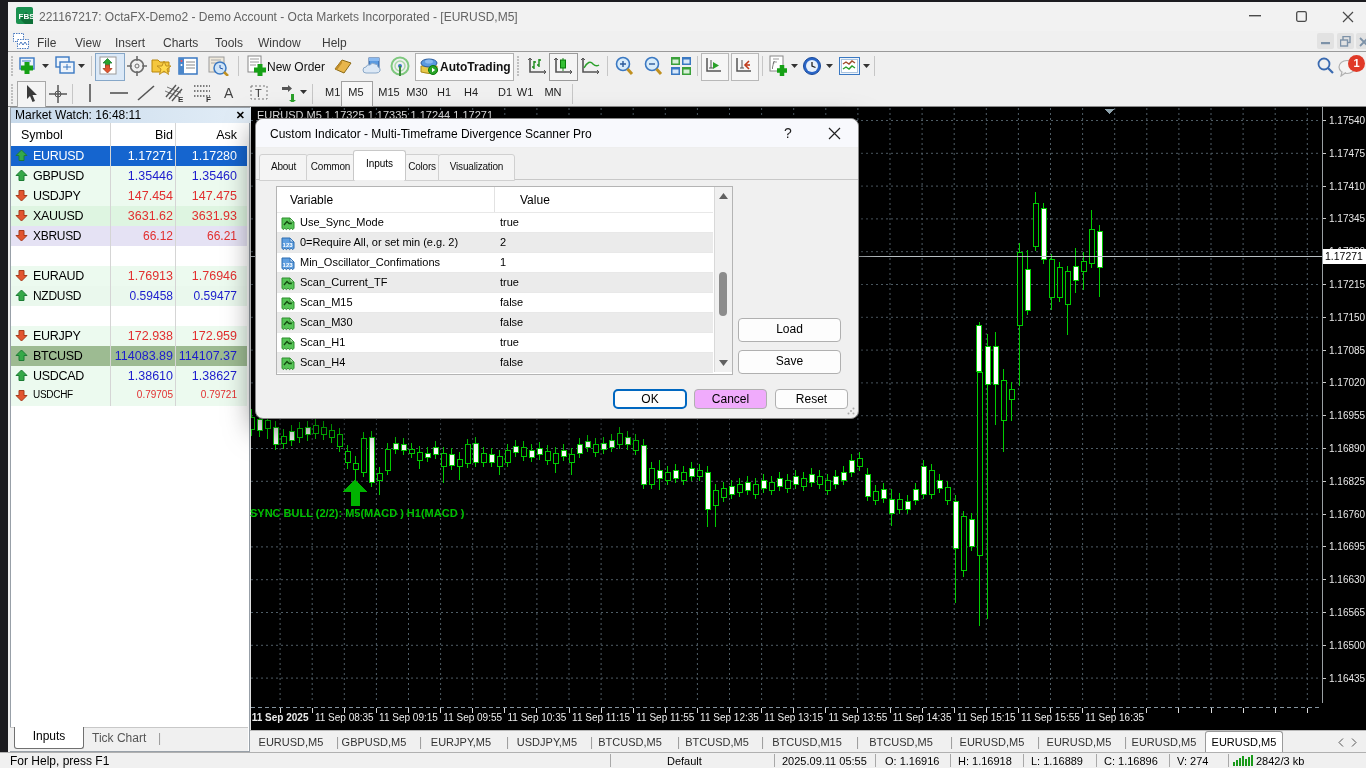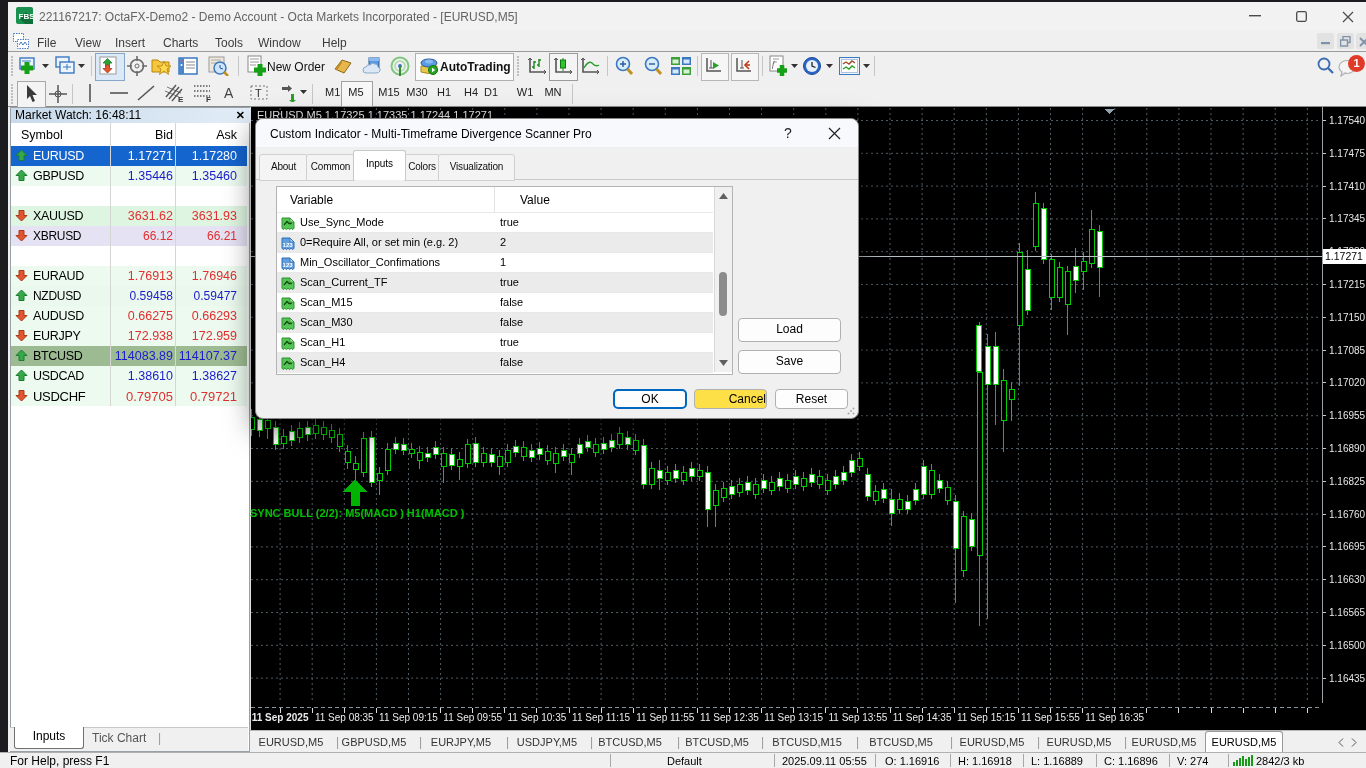--- a/index.html
+++ b/index.html
@@ -288,21 +288,21 @@
     <path d="M0 0 L7 0 L3.5 4 Z" fill="#333"></path>
   </svg>
 <div style="position:absolute;left:312px;top:84px;width:1px;height:20px;background:#c6c6c6"></div>
 <div style="position:absolute;left:341px;top:81px;width:30px;height:24px;background:#f7f7f7;border:1px solid #a0a0a0"></div>
 <div style="position:absolute;left:325px;top:86px;width:28px;font-size:11px;color:#222">M1</div>
 <div style="position:absolute;left:342px;top:86px;width:28px;text-align:center;font-size:11px;color:#222">M5</div>
 <div style="position:absolute;left:375px;top:86px;width:28px;text-align:center;font-size:11px;color:#222">M15</div>
 <div style="position:absolute;left:403px;top:86px;width:28px;text-align:center;font-size:11px;color:#222">M30</div>
 <div style="position:absolute;left:430px;top:86px;width:28px;text-align:center;font-size:11px;color:#222">H1</div>
 <div style="position:absolute;left:457px;top:86px;width:28px;text-align:center;font-size:11px;color:#222">H4</div>
-<div style="position:absolute;left:484px;top:86px;width:28px;text-align:left;font-size:11px;color:#222">D1</div>
+<div style="position:absolute;left:484px;top:86px;width:28px;text-align:right;font-size:11px;color:#222">D1</div>
 <div style="position:absolute;left:511px;top:86px;width:28px;text-align:center;font-size:11px;color:#222">W1</div>
 <div style="position:absolute;left:539px;top:86px;width:28px;text-align:center;font-size:11px;color:#222">MN</div>
 <div style="position:absolute;left:572px;top:84px;width:1px;height:20px;background:#c6c6c6"></div>
 <svg style="position:absolute;left:0;top:0" width="1366" height="768" viewBox="0 0 1366 768" shape-rendering="crispEdges">
     <rect x="250" y="107" width="1116" height="623" fill="#000"></rect>
     <g shape-rendering="auto">
       <line x1="280.1" y1="108" x2="280.1" y2="703" stroke="#4f5d66" stroke-width="1" stroke-dasharray="2 3"></line>
       <line x1="312.2" y1="108" x2="312.2" y2="703" stroke="#4f5d66" stroke-width="1" stroke-dasharray="2 3"></line>
       <line x1="344.3" y1="108" x2="344.3" y2="703" stroke="#4f5d66" stroke-width="1" stroke-dasharray="2 3"></line>
       <line x1="376.4" y1="108" x2="376.4" y2="703" stroke="#4f5d66" stroke-width="1" stroke-dasharray="2 3"></line>
@@ -684,20 +684,30 @@
     <div style="position:absolute;left:3px;top:59px;width:236px;height:20px;background:#ecfaef;color:#000;font-size:12.5px">
       <span style="position:absolute;left:4px;top:3px">
         <svg width="13" height="13" viewBox="0 0 13 13">
           <path d="M6.5 1 L12 6.5 L9 6.5 L9 11.5 L4 11.5 L4 6.5 L1 6.5 Z" fill="#35a948" stroke="#1d7c34" stroke-width="1"></path>
         </svg>
       </span>
       <span style="position:absolute;left:22px;top:3px;letter-spacing:-0.3px">GBPUSD</span>
       <span style="position:absolute;right:74px;top:3px;color:#1c1ccd">1.35446</span>
       <span style="position:absolute;right:10px;top:3px;color:#1c1ccd">1.35460</span>
     </div>
+    <div style="position:absolute;left:3px;top:79px;width:236px;height:20px;background:#ecfaef;color:#000;font-size:12.5px">
+      <span style="position:absolute;left:4px;top:3px">
+        <svg width="13" height="13" viewBox="0 0 13 13">
+          <path d="M6.5 12 L12 6.5 L9 6.5 L9 1.5 L4 1.5 L4 6.5 L1 6.5 Z" fill="#e2552f" stroke="#a63b1c" stroke-width="1"></path>
+        </svg>
+      </span>
+      <span style="position:absolute;left:22px;top:3px;letter-spacing:-0.3px">USDJPY</span>
+      <span style="position:absolute;right:74px;top:3px;color:#e22f2f">147.454</span>
+      <span style="position:absolute;right:10px;top:3px;color:#e22f2f">147.475</span>
+    </div>
     <div style="position:absolute;left:3px;top:99px;width:236px;height:20px;background:#def5e1;color:#000;font-size:12.5px">
       <span style="position:absolute;left:4px;top:3px">
         <svg width="13" height="13" viewBox="0 0 13 13">
           <path d="M6.5 12 L12 6.5 L9 6.5 L9 1.5 L4 1.5 L4 6.5 L1 6.5 Z" fill="#e2552f" stroke="#a63b1c" stroke-width="1"></path>
         </svg>
       </span>
       <span style="position:absolute;left:22px;top:3px;letter-spacing:-0.3px">XAUUSD</span>
       <span style="position:absolute;right:74px;top:3px;color:#e22f2f">3631.62</span>
       <span style="position:absolute;right:10px;top:3px;color:#e22f2f">3631.93</span>
     </div>
@@ -724,30 +734,20 @@
     <div style="position:absolute;left:3px;top:179px;width:236px;height:20px;background:#eaf8ed;color:#000;font-size:12px">
       <span style="position:absolute;left:4px;top:3px">
         <svg width="13" height="13" viewBox="0 0 13 13">
           <path d="M6.5 1 L12 6.5 L9 6.5 L9 11.5 L4 11.5 L4 6.5 L1 6.5 Z" fill="#35a948" stroke="#1d7c34" stroke-width="1"></path>
         </svg>
       </span>
       <span style="position:absolute;left:22px;top:3px;letter-spacing:-0.3px">NZDUSD</span>
       <span style="position:absolute;right:74px;top:3px;color:#1c1ccd">0.59458</span>
       <span style="position:absolute;right:10px;top:3px;color:#1c1ccd">0.59477</span>
     </div>
-    <div style="position:absolute;left:3px;top:199px;width:236px;height:20px;background:#ecfaef;color:#000;font-size:12.5px">
-      <span style="position:absolute;left:4px;top:3px">
-        <svg width="13" height="13" viewBox="0 0 13 13">
-          <path d="M6.5 12 L12 6.5 L9 6.5 L9 1.5 L4 1.5 L4 6.5 L1 6.5 Z" fill="#e2552f" stroke="#a63b1c" stroke-width="1"></path>
-        </svg>
-      </span>
-      <span style="position:absolute;left:22px;top:3px;letter-spacing:-0.3px">AUDUSD</span>
-      <span style="position:absolute;right:74px;top:3px;color:#e22f2f">0.66275</span>
-      <span style="position:absolute;right:10px;top:3px;color:#e22f2f">0.66293</span>
-    </div>
     <div style="position:absolute;left:3px;top:219px;width:236px;height:20px;background:#ecfaef;color:#000;font-size:12.5px">
       <span style="position:absolute;left:4px;top:3px">
         <svg width="13" height="13" viewBox="0 0 13 13">
           <path d="M6.5 12 L12 6.5 L9 6.5 L9 1.5 L4 1.5 L4 6.5 L1 6.5 Z" fill="#e2552f" stroke="#a63b1c" stroke-width="1"></path>
         </svg>
       </span>
       <span style="position:absolute;left:22px;top:3px;letter-spacing:-0.3px">EURJPY</span>
       <span style="position:absolute;right:74px;top:3px;color:#e22f2f">172.938</span>
       <span style="position:absolute;right:10px;top:3px;color:#e22f2f">172.959</span>
     </div>
@@ -764,21 +764,21 @@
     <div style="position:absolute;left:3px;top:259px;width:236px;height:20px;background:#ecfaef;color:#000;font-size:12.5px">
       <span style="position:absolute;left:4px;top:3px">
         <svg width="13" height="13" viewBox="0 0 13 13">
           <path d="M6.5 1 L12 6.5 L9 6.5 L9 11.5 L4 11.5 L4 6.5 L1 6.5 Z" fill="#35a948" stroke="#1d7c34" stroke-width="1"></path>
         </svg>
       </span>
       <span style="position:absolute;left:22px;top:3px;letter-spacing:-0.3px">USDCAD</span>
       <span style="position:absolute;right:74px;top:3px;color:#1c1ccd">1.38610</span>
       <span style="position:absolute;right:10px;top:3px;color:#1c1ccd">1.38627</span>
     </div>
-    <div style="position:absolute;left:3px;top:279px;width:236px;height:20px;background:#ecfaef;color:#000;font-size:13px">
+    <div style="position:absolute;left:3px;top:279px;width:236px;height:20px;background:#ecfaef;color:#000;font-size:10px">
       <span style="position:absolute;left:4px;top:3px">
         <svg width="13" height="13" viewBox="0 0 13 13">
           <path d="M6.5 12 L12 6.5 L9 6.5 L9 1.5 L4 1.5 L4 6.5 L1 6.5 Z" fill="#e2552f" stroke="#a63b1c" stroke-width="1"></path>
         </svg>
       </span>
       <span style="position:absolute;left:22px;top:3px;letter-spacing:-0.3px">USDCHF</span>
       <span style="position:absolute;right:74px;top:3px;color:#e22f2f">0.79705</span>
       <span style="position:absolute;right:10px;top:3px;color:#e22f2f">0.79721</span>
     </div>
     <div style="position:absolute;left:102px;top:16px;width:1px;height:283px;background:#d5d5d5"></div>
@@ -954,20 +954,20 @@
         </svg>
         <svg style="position:absolute;left:4px;top:173px" width="9" height="6">
           <path d="M4.5 6 L9 0 L0 0 Z" fill="#606060"></path>
         </svg>
         <div style="position:absolute;left:4px;top:85px;width:8px;height:44px;background:#8c8c8c;border-radius:4px"></div>
       </div>
     </div>
     <div style="position:absolute;left:482px;top:199px;width:101px;height:22px;background:#fdfdfd;border:1px solid #b0b0b0;border-radius:4px;text-align:center;font-size:12px;line-height:20px;color:#000">Load</div>
     <div style="position:absolute;left:482px;top:231px;width:101px;height:22px;background:#fdfdfd;border:1px solid #b0b0b0;border-radius:4px;text-align:center;font-size:12px;line-height:20px;color:#000">Save</div>
     <div style="position:absolute;left:357px;top:270px;width:74px;height:20px;background:#fdfdfd;border:2px solid #0067c0;border-radius:5px;text-align:center;font-size:12px;line-height:16px;color:#000;box-sizing:border-box">OK</div>
-    <div style="position:absolute;left:438px;top:270px;width:73px;height:20px;background:#fde047;border:1px solid #b0b0b0;border-radius:4px;text-align:right;font-size:12px;line-height:18px;color:#000;box-sizing:border-box">Cancel</div>
+    <div style="position:absolute;left:438px;top:270px;width:73px;height:20px;background:#f0abfc;border:1px solid #b0b0b0;border-radius:4px;text-align:center;font-size:12px;line-height:18px;color:#000;box-sizing:border-box">Cancel</div>
     <div style="position:absolute;left:519px;top:270px;width:73px;height:20px;background:#fdfdfd;border:1px solid #b0b0b0;border-radius:4px;text-align:center;font-size:12px;line-height:18px;color:#000;box-sizing:border-box">Reset</div>
     <svg style="position:absolute;right:3px;bottom:3px" width="8" height="8">
       <circle cx="6.5" cy="1.5" r="1" fill="#aaa"></circle>
       <circle cx="6.5" cy="6.5" r="1" fill="#aaa"></circle>
       <circle cx="1.5" cy="6.5" r="1" fill="#aaa"></circle>
       <circle cx="4" cy="4" r="1" fill="#aaa"></circle>
     </svg>
   </div>
 </body></html>

